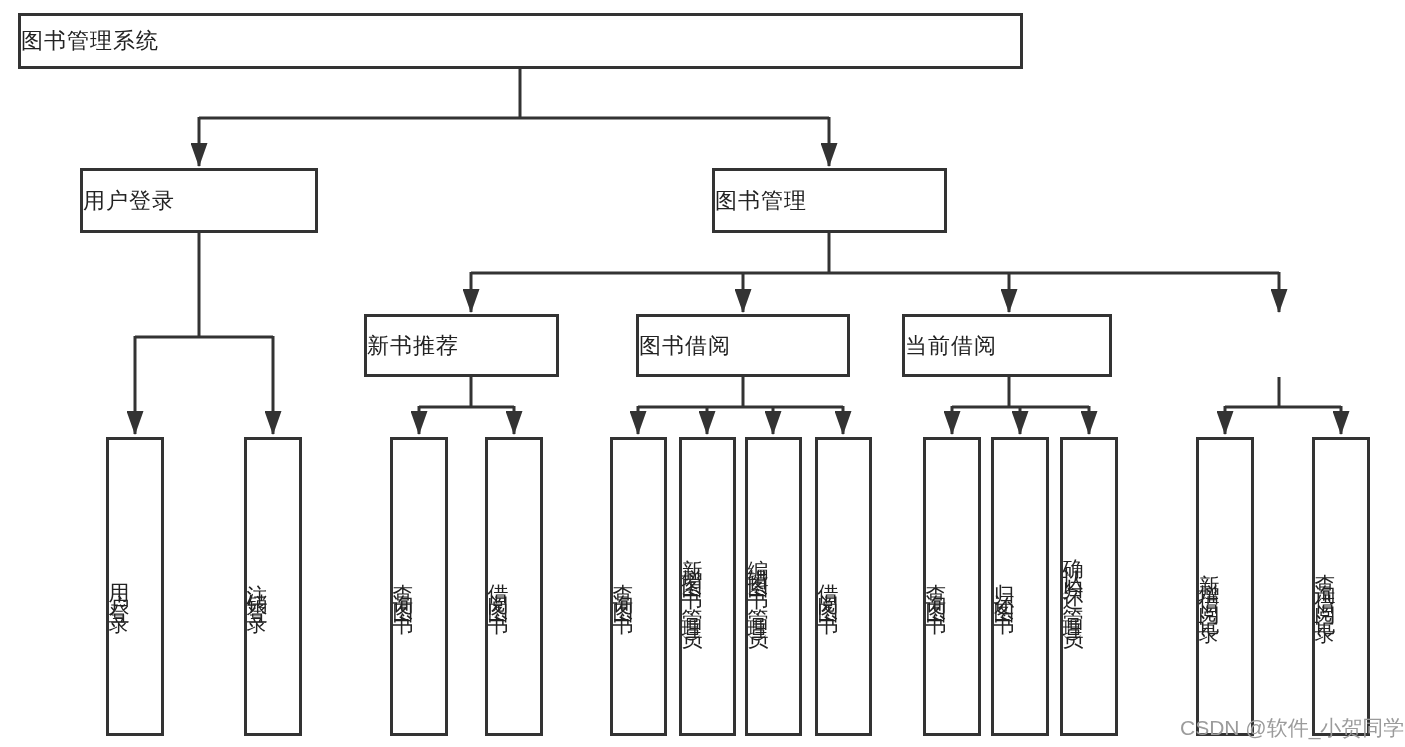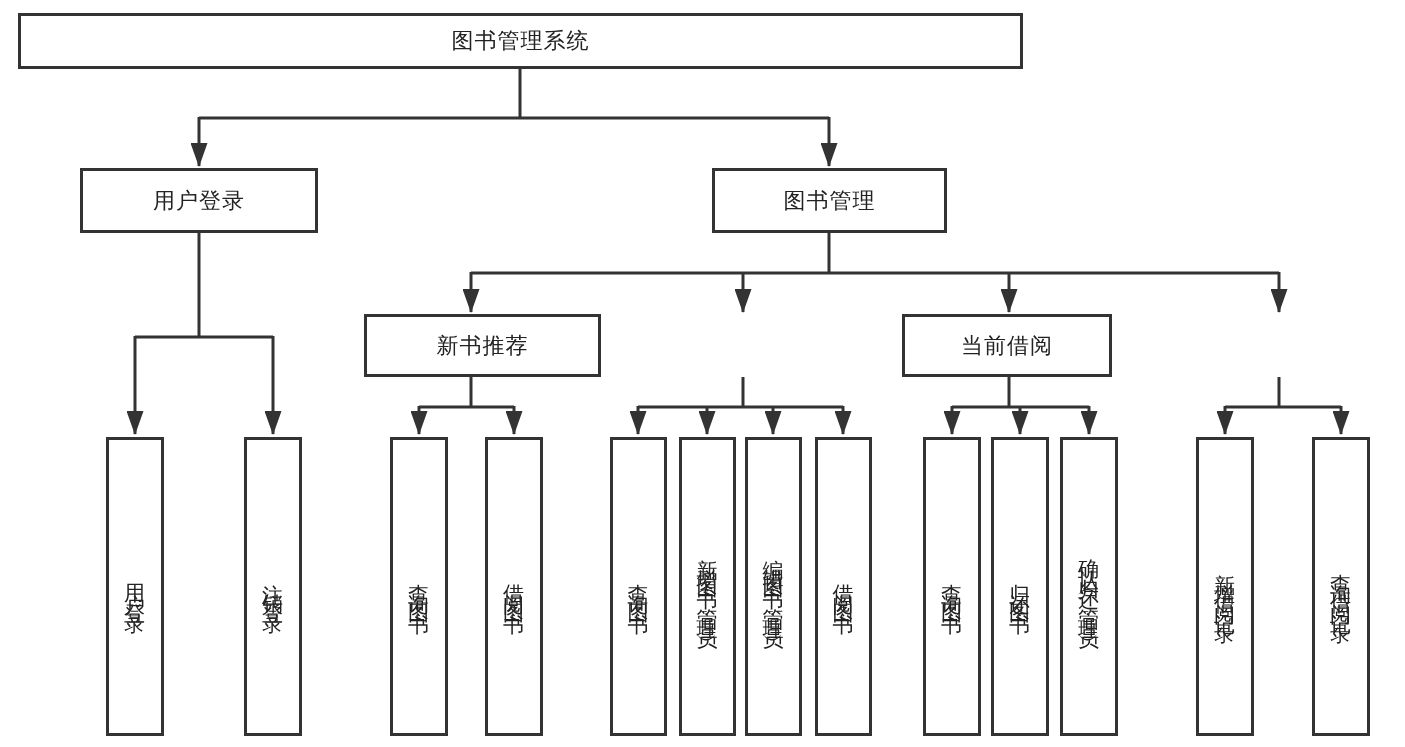--- a/index.html
+++ b/index.html
@@ -32,21 +32,21 @@
     fill: none;
   }
   #connectors .arrowhead-fill { fill: var(--line); }
   .box {
     position: absolute;
     box-sizing: border-box;
     border: 3px solid var(--border);
     background: var(--background);
     display: flex;
     align-items: center;
-    justify-content: center;
+    justify-content: flex-start;
     color: var(--text);
   }
   .hlabel {
     font-size: 22px;
     letter-spacing: 1px;
     white-space: nowrap;
   }
   .vtext {
     writing-mode: vertical-rl;
     text-orientation: mixed;
@@ -55,21 +55,21 @@
     line-height: 1;
     white-space: nowrap;
   }
   
   .n-root { left: 18px; top: 13px; width: 1005px; height: 56px; }
   
   .n-userlogin { left: 80px;  top: 168px; width: 238px; height: 65px; }
   .n-bookmgmt  { left: 712px; top: 168px; width: 235px; height: 65px; }
   
   .lvl3 { top: 314px; height: 63px; }
-  .n-recommend { left: 364px;  width: 237px; }
+  .n-recommend { left: 364px;  width: 195px; }
   .n-borrowing { left: 636px;  width: 214px; }
   .n-current   { left: 902px;  width: 210px; }
   .n-records   { left: 1172px; width: 214px; }
   
   .leaf { top: 437px; height: 299px; width: 58px; }
   .l-login   { left: 106px; }
   .l-logout  { left: 244px; }
   .l-rq      { left: 390px; }
   .l-rb      { left: 485px; }
   .l-bq      { left: 610px; width: 57px; }
@@ -151,20 +151,23 @@
   <div class="box n-userlogin">
     <span class="hlabel">用户登录</span>
   </div>
   <div class="box n-bookmgmt">
     <span class="hlabel">图书管理</span>
   </div>
 
   <div class="box lvl3 n-recommend">
     <span class="hlabel">新书推荐</span>
   </div>
+  <div class="box lvl3 n-borrowing">
+    <span class="hlabel">图书借阅</span>
+  </div>
   <div class="box lvl3 n-current">
     <span class="hlabel">当前借阅</span>
   </div>
 
   <div class="box leaf l-login">
     <span class="vtext">用户登录</span>
   </div>
   <div class="box leaf l-logout">
     <span class="vtext">注销登录</span>
   </div>
@@ -199,14 +202,15 @@
     <span class="vtext">确认归还（管理员）</span>
   </div>
 
   <div class="box leaf l-radd">
     <span class="vtext">新增借阅记录</span>
   </div>
   <div class="box leaf l-rquery">
     <span class="vtext">查询借阅记录</span>
   </div>
 
+  <div id="watermark">CSDN @软件_小贺同学</div>
 
 </div>
 
 </body></html>

